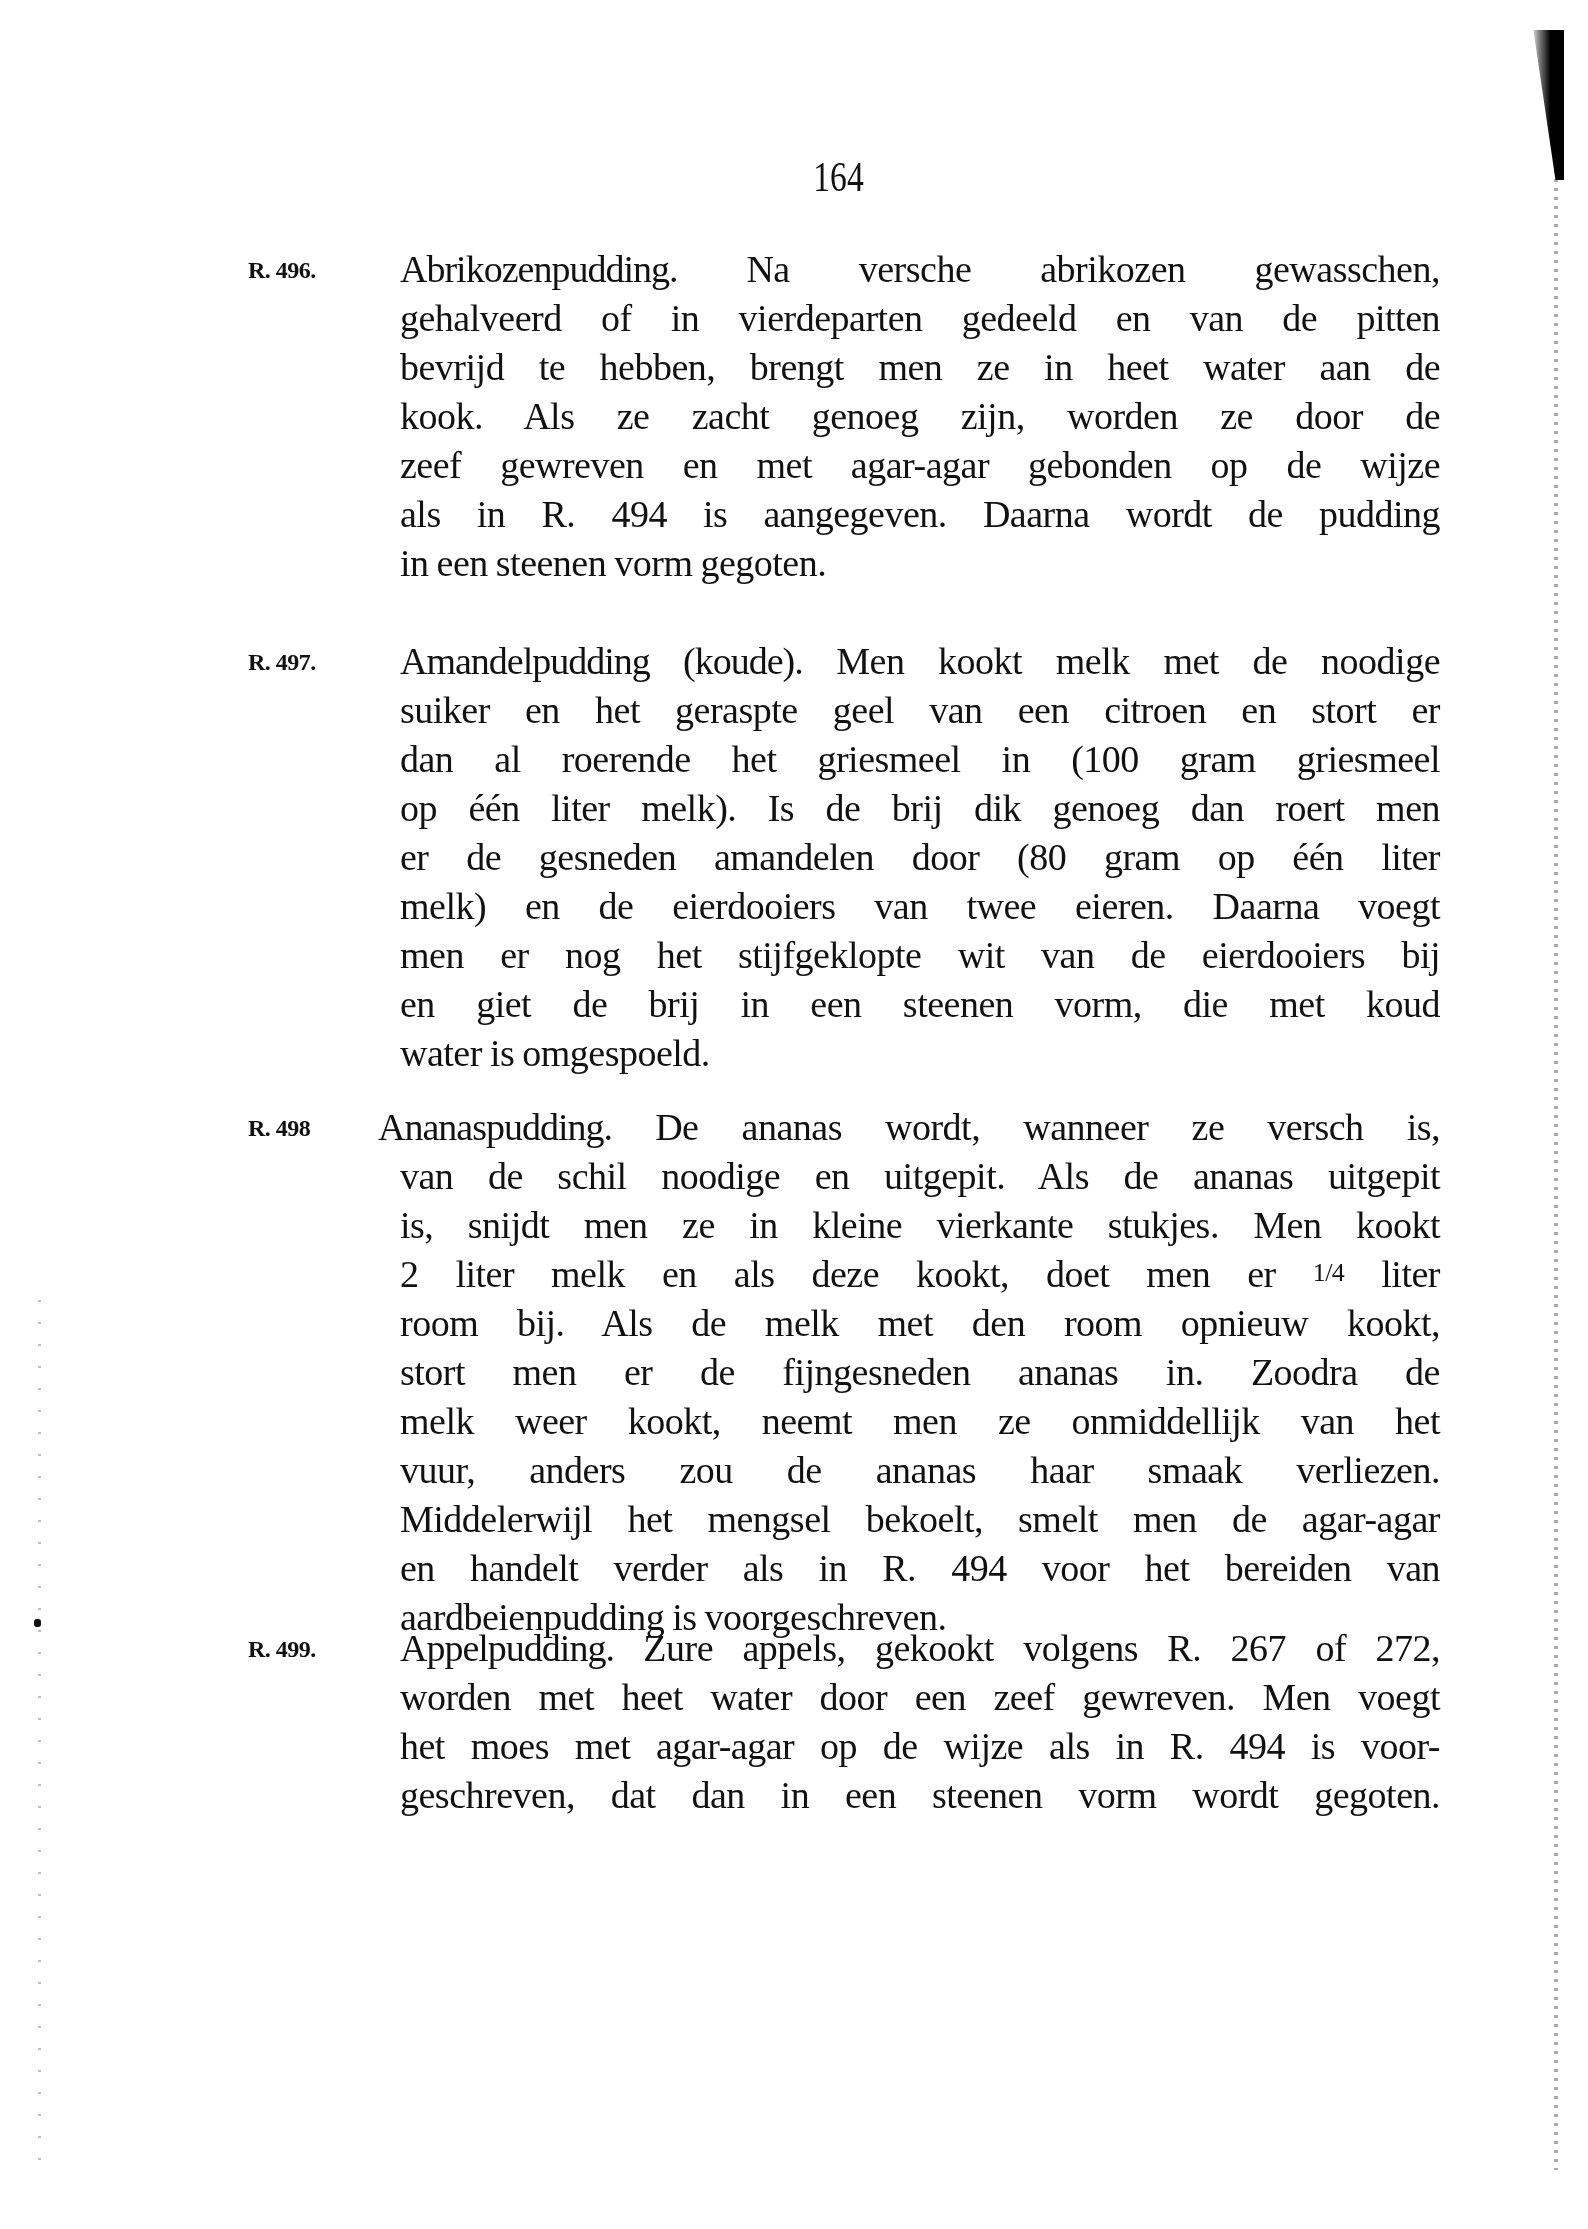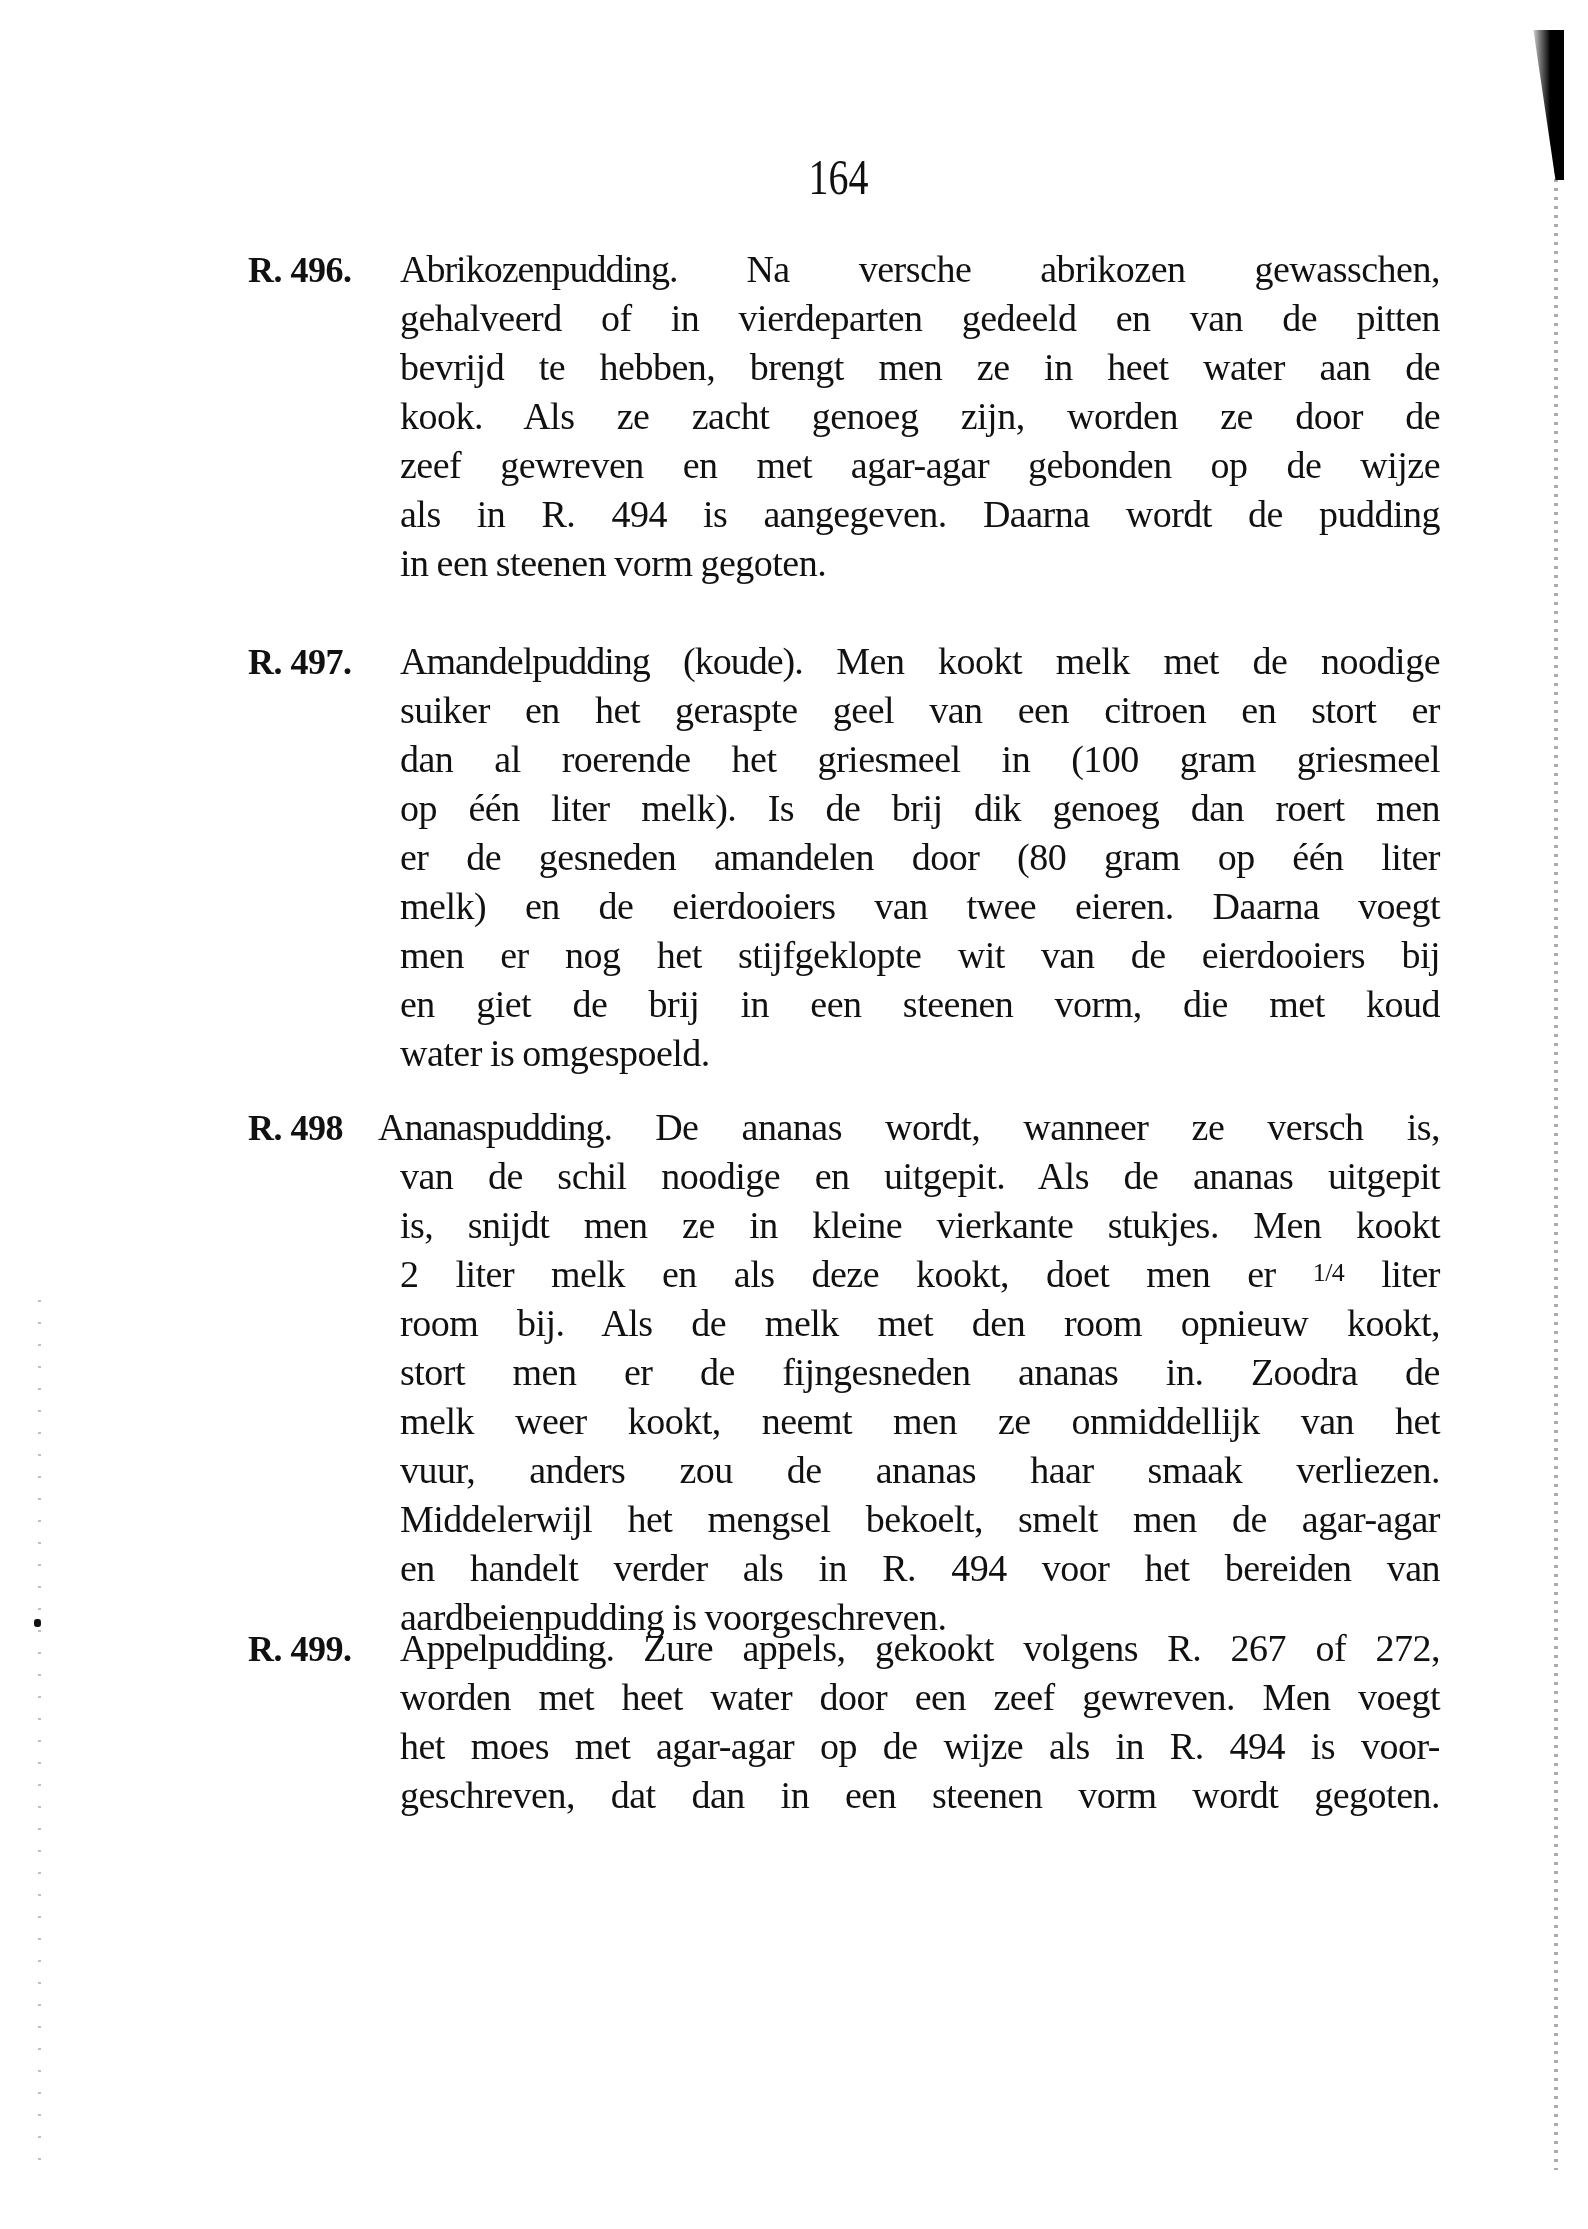--- a/index.html
+++ b/index.html
@@ -43,21 +43,21 @@
       letter-spacing: -0.5px;
       word-spacing: -1px;
     }
     .line-text.last {
       text-align-last: left;
     }
     .rno {
       position: absolute;
       left: 0;
       bottom: 10px;
-      font-size: 36px;
+      font-size: 24px;
       line-height: 36px;
       font-weight: bold;
       letter-spacing: -0.5px;
     }
     .title {
       font-weight: normal;
       letter-spacing: -1px;
     }
     .frac {
       font-size: 26px;
@@ -102,21 +102,21 @@
   </style>
 </head>
 <body>
 
 <div class="binding-shadow"></div>
 <div class="binding-edge"></div>
 <div class="left-speckles"></div>
 <div class="left-blot"></div>
 
 <div class="page-number-wrap">
-  <div style="position:absolute; left:0; width:1588px; top:156px; text-align:center; font-size:50px; line-height:42px;text-decoration:underline;">
+  <div style="position:absolute; left:0; width:1588px; top:156px; text-align:center; font-size:42px; line-height:42px;text-decoration:underline;">
     <span style="display:inline-block; transform:scaleX(0.8); margin-left:88px;">164</span>
   </div>
 </div>
 
 <div class="recipe" style="top:249px;">
   <div class="recipe-line">
     <span class="rno">R. 496.</span>
     <div class="line-text" style="text-align-last:justify;">
       <span class="title">Abrikozenpudding.</span><span> Na versche abrikozen gewasschen,</span>
     </div>

